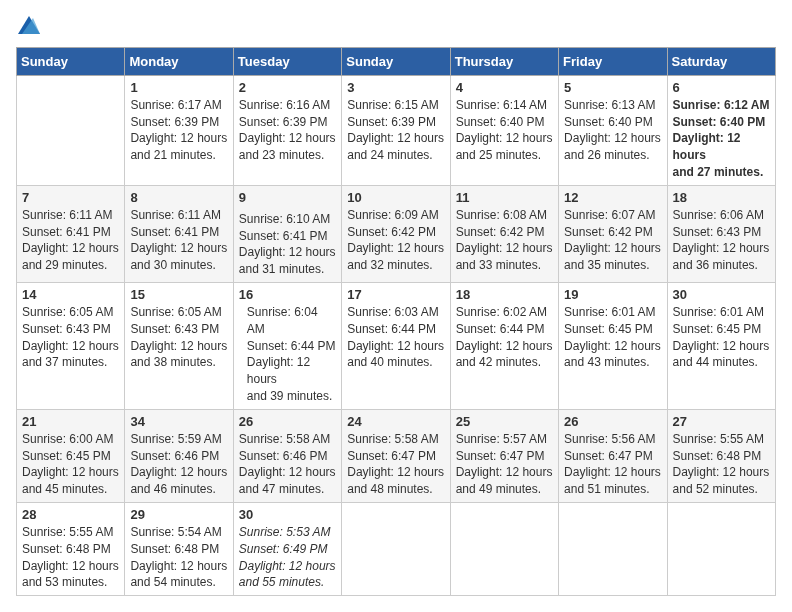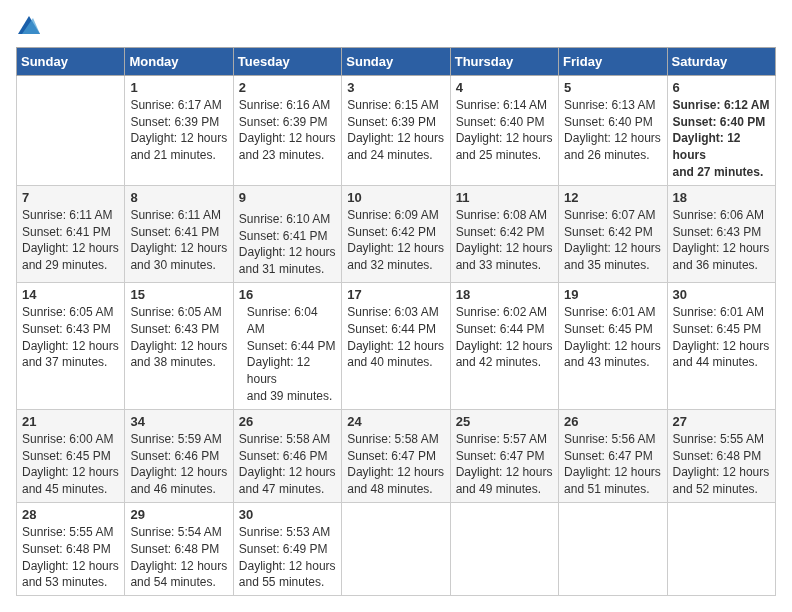--- a/index.html
+++ b/index.html
@@ -333,21 +333,21 @@
         </td>
         <td>
           <span class="day-number">29</span>
           <div class="cell-info" style="white-space: pre-line;">Sunrise: 5:54 AM
 Sunset: 6:48 PM
 Daylight: 12 hours
 and 54 minutes.</div>
         </td>
         <td>
           <span class="day-number">30</span>
-          <div class="cell-info" style="white-space: pre-line;">Sunrise: 5:53 AM
+          <div class="cell-info" style="white-space: pre-line; font-style: italic;">Sunrise: 5:53 AM
 Sunset: 6:49 PM
 Daylight: 12 hours
 and 55 minutes.</div>
         </td>
         <td class="empty-cell"></td>
         <td class="empty-cell"></td>
         <td class="empty-cell"></td>
         <td class="empty-cell"></td>
       </tr>
     </tbody>

